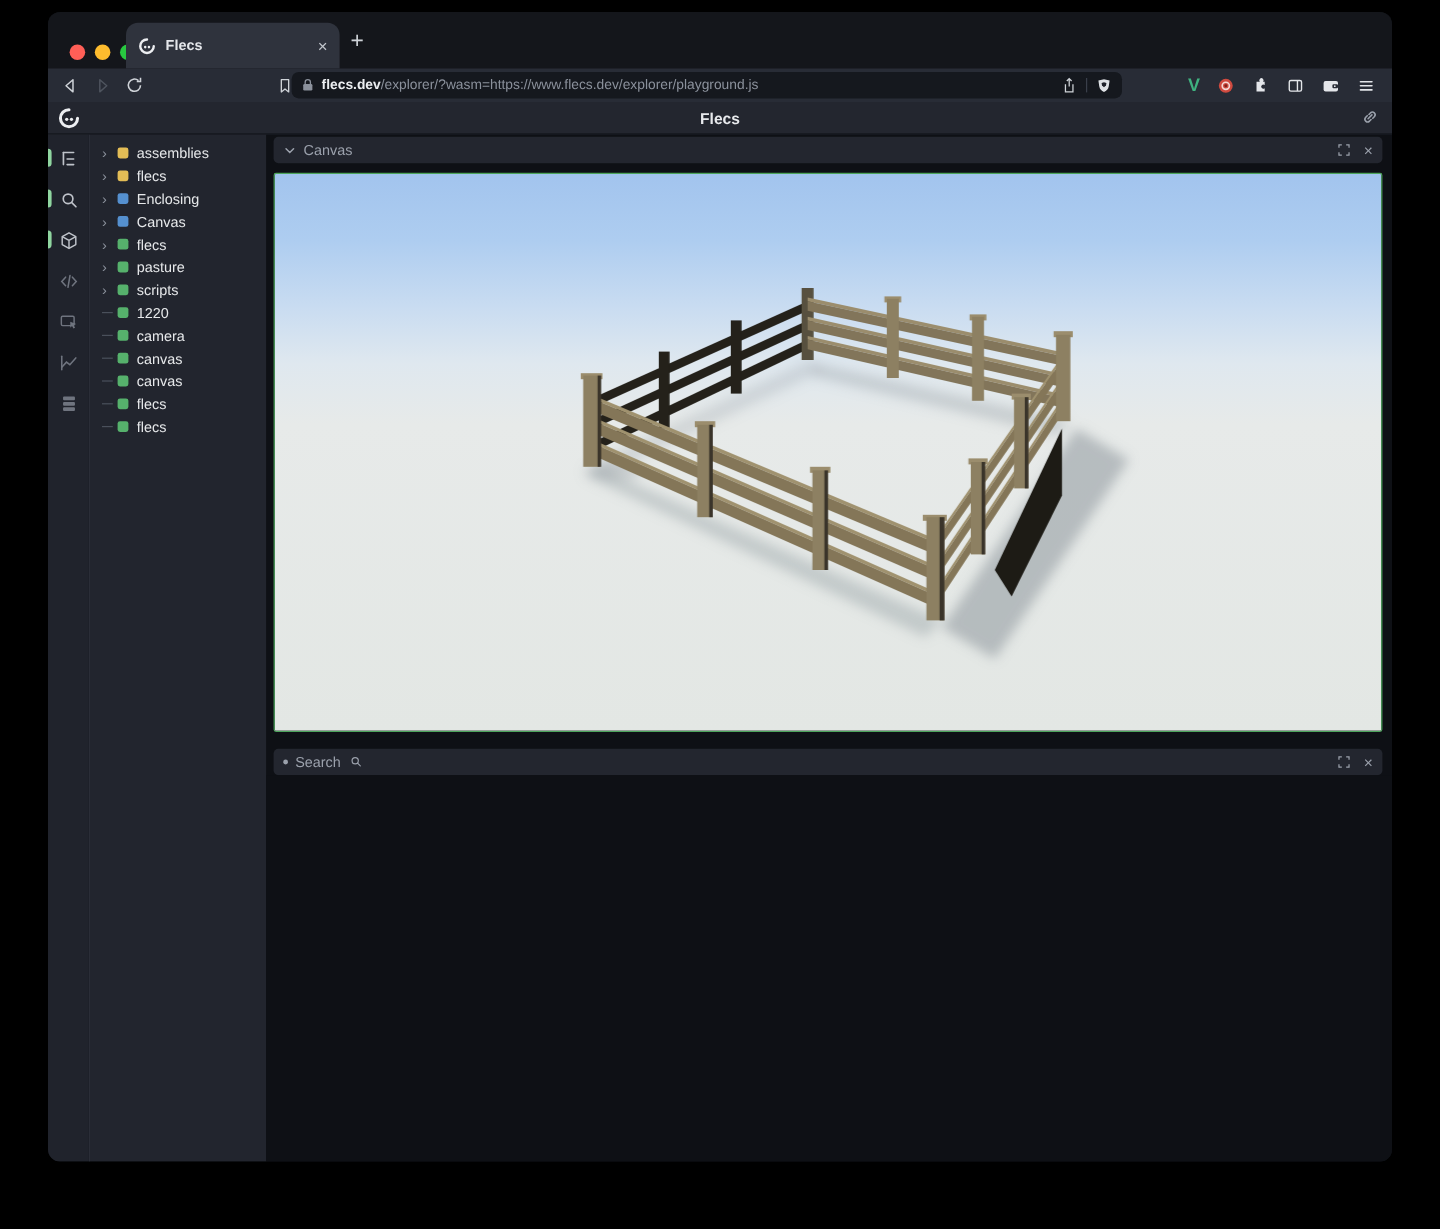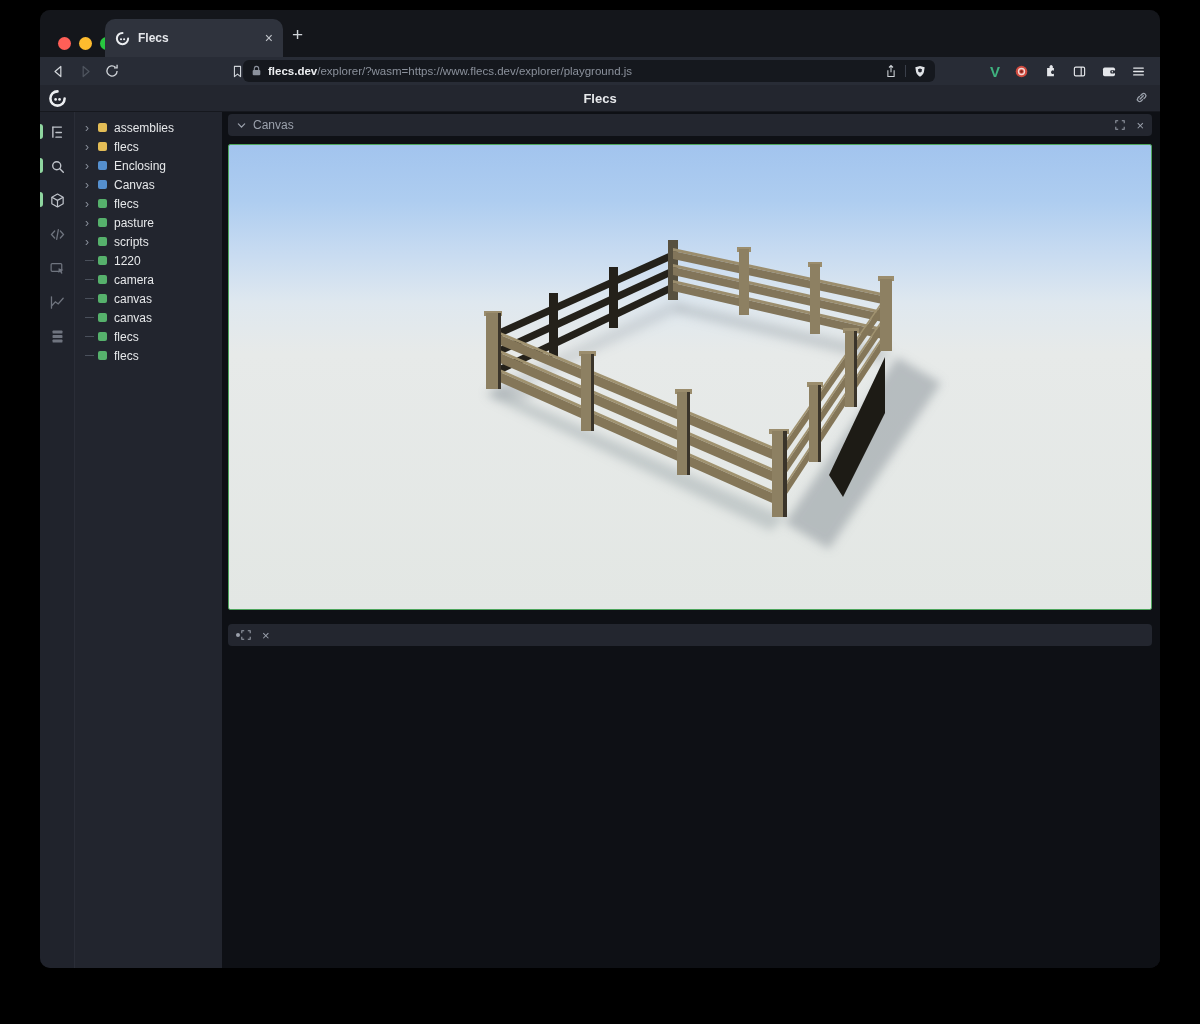--- a/index.html
+++ b/index.html
@@ -421,20 +421,27 @@
             <rect x="543" y="286" width="15" height="86" fill="#8d8062"></rect>
             <rect x="554" y="286" width="4" height="86" fill="#3a342a"></rect>
           </g>
         </svg>
       </div>
 
       <div style="height:12px;flex:0 0 auto;"></div>
 
       <div class="panelhdr">
         <span class="dotlead"></span>
+        <span class="ph-title">
+          <span>Search</span>
+          <svg width="11" height="11" viewBox="0 0 22 22" fill="none" stroke="#9ba1ac" stroke-width="2" stroke-linecap="round" style="display:inline-block;vertical-align:-1px;margin-left:4px;">
+              <circle cx="10" cy="10" r="5.2"></circle>
+              <line x1="14" y1="14" x2="18.5" y2="18.5"></line>
+            </svg>
+        </span>
         <span class="ph-icons">
           <span>
             <svg width="12" height="12" viewBox="0 0 20 20" fill="none" stroke="#9ba1ac" stroke-width="1.7">
                 <path d="M3 7V3h4M13 3h4v4M17 13v4h-4M7 17H3v-4"></path>
               </svg>
           </span>
           <span class="closex">×</span>
         </span>
       </div>
 

